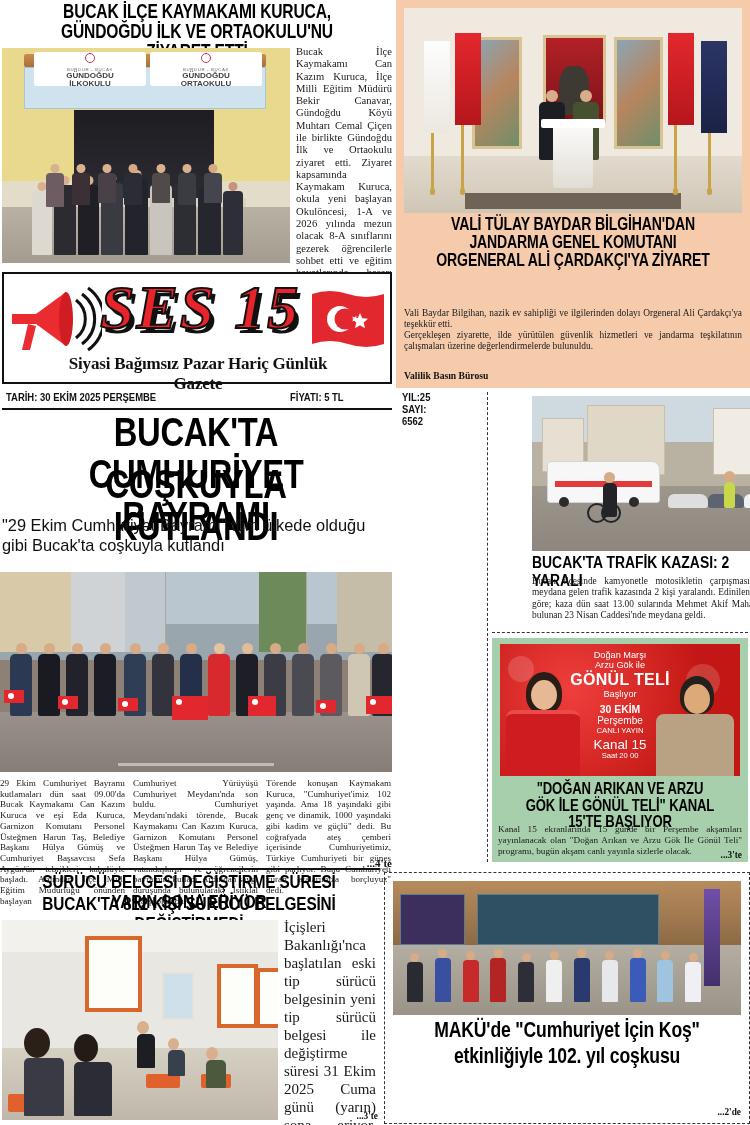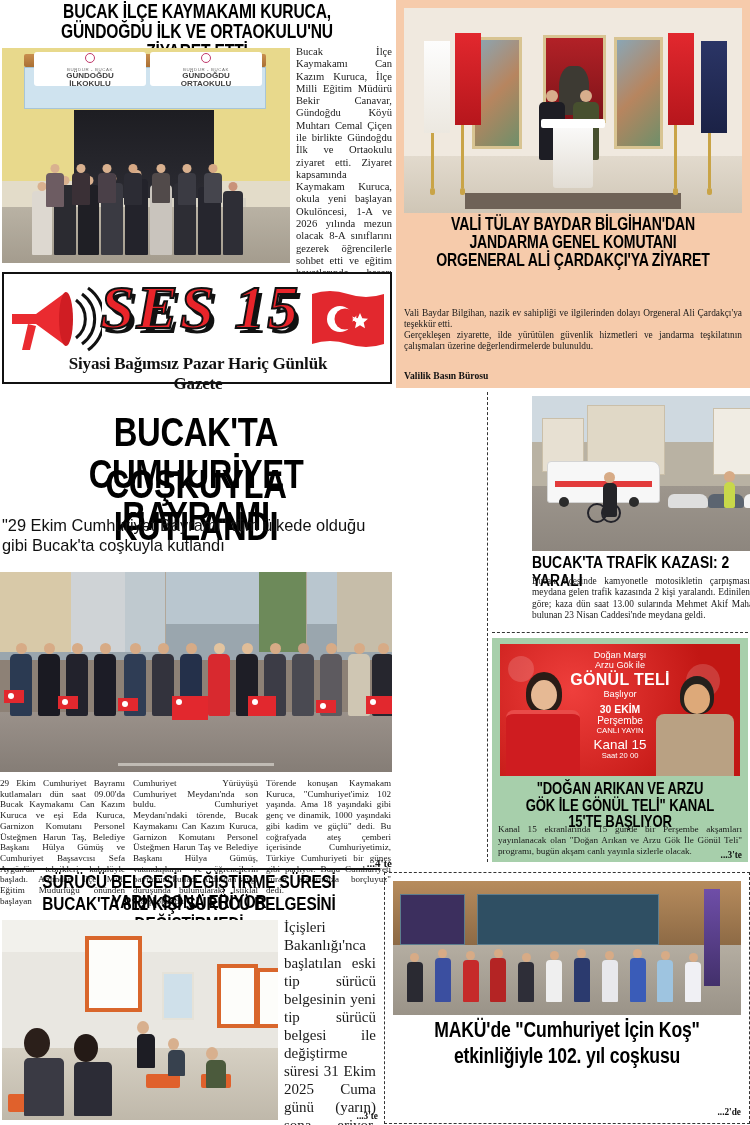--- a/index.html
+++ b/index.html
@@ -353,20 +353,25 @@
 
     <svg id="mh-flag" viewBox="0 0 72 60">
       <path d="M0 4 q18 -6 36 0 q18 6 36 0 L72 54 q-18 6 -36 0 q-18 -6 -36 0 Z" fill="#e2282e"></path>
       <circle cx="28" cy="29" r="13" fill="#fff"></circle>
       <circle cx="33" cy="29" r="10.5" fill="#e2282e"></circle>
       <polygon points="47,29 40,31.6 44.3,25.6 44.3,32.4 40,26.4" fill="#fff"></polygon>
       <polygon points="48,23 50.3,28.2 56,28.8 51.7,32.6 53,38.2 48,35.2 43,38.2 44.3,32.6 40,28.8 45.7,28.2" fill="#fff"></polygon>
     </svg>
   </div>
 
+  <div id="datebar">
+    <div style="left:4px;">TARİH: 30 EKİM 2025 PERŞEMBE</div>
+    <div style="left:288px;">FİYATI: 5 TL</div>
+    <div style="left:400px;">YIL:25  SAYI: 6562</div>
+  </div>
 
   <div id="art-main">
     <div class="cond-head hl">BUCAK'TA CUMHURİYET BAYRAMI</div>
     <div class="cond-head hl" style="top:52px;">COŞKUYLA KUTLANDI</div>
     <div class="sub">"29 Ekim Cumhuriyet Bayramı" tüm ülkede olduğu gibi Bucak'ta coşkuyla kutlandı</div>
 
     <div class="photo ph">
       <div class="crowd-sky"></div>
       <div class="crowd-bldg" style="left:0;width:18%;background:#d8c9a8;"></div>
       <div class="crowd-bldg" style="left:18%;width:14%;background:#cfd3d6;"></div>

